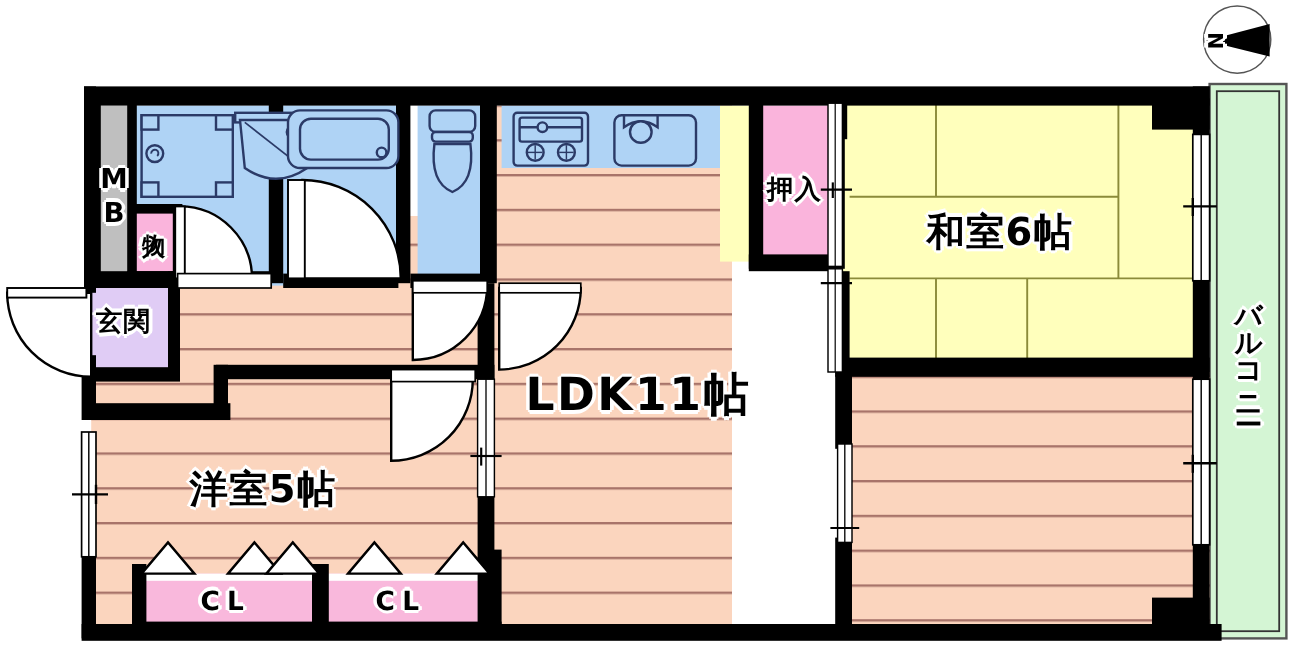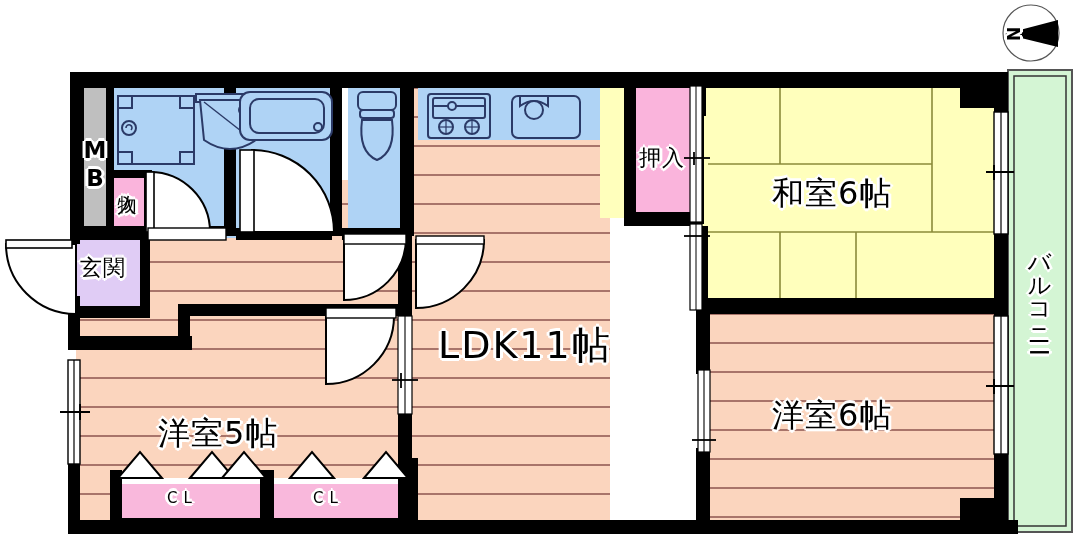--- a/index.html
+++ b/index.html
@@ -1,27 +1,27 @@
 <!DOCTYPE html>
 <html><head>
 <meta charset="utf-8">
 <style>
   html,body{margin:0;padding:0;background:#ffffff;}
   body{width:1084px;height:543px;position:relative;overflow:hidden;
        font-family:"DejaVu Sans","Liberation Sans",sans-serif;}
   #plan{position:absolute;left:0;top:0;width:1084px;height:543px;}
-  .lbl{position:absolute;white-space:nowrap;font-weight:normal;color:#000;
+  .lbl{position:absolute;white-space:nowrap;font-weight:bold;color:#000;
        -webkit-text-stroke:0px;
        text-shadow:2px 0 #fff,-2px 0 #fff,0 2px #fff,0 -2px #fff,
                    1.5px 1.5px #fff,-1.5px 1.5px #fff,1.5px -1.5px #fff,-1.5px -1.5px #fff,
                    3px 0 #fff,-3px 0 #fff,0 3px #fff,0 -3px #fff;
        pointer-events:none;}
-  .lbl-ldk{font-size:38px;letter-spacing:2px;margin-top:16px;}
+  .lbl-ldk{font-size:38px;letter-spacing:2px;}
   .lbl-room{font-size:32px;letter-spacing:1px;}
-  .lbl-cl{font-size:15px;letter-spacing:6px;}
+  .lbl-cl{font-size:22px;letter-spacing:6px;}
   .lbl-mid{font-size:22px;letter-spacing:1px;}
   .lbl-mb{font-size:23px;line-height:28px;font-weight:bold;}
   .lbl-vert{font-size:23px;line-height:27px;writing-mode:vertical-rl;}
   .lbl-vert2{font-size:19px;line-height:22px;writing-mode:vertical-rl;}
 </style>
 </head>
 <body>
 
 <div id="plan">
 
@@ -313,23 +313,22 @@
     <polygon points="1058,20 1058,47 1005,34" fill="#000000"></polygon>
   </g>
 
 </svg>
 
 
 <div class="lbl lbl-ldk" style="left:438px;top:304px;">LDK11帖</div>
 
 <div class="lbl lbl-room" style="left:772px;top:172px;">和室6帖</div>
 
-<div class="lbl lbl-room" style="left:772px;top:394px;">洋室6帖</div>
-
-<div class="lbl lbl-room" style="left:158px;top:412px;">洋室5帖</div>
+
+<div class="lbl lbl-room" style="left:158px;top:386px;">洋室5帖</div>
 
 <div class="lbl lbl-mid" style="left:80px;top:253px;">玄関</div>
 
 <div class="lbl lbl-mb" style="left:82px;top:136px;text-align:center;width:26px;">
   <span>M</span><br>
   <span>B</span>
 </div>
 
 <div class="lbl lbl-vert2" style="left:117px;top:180px;height:52px;">物入</div>
 

